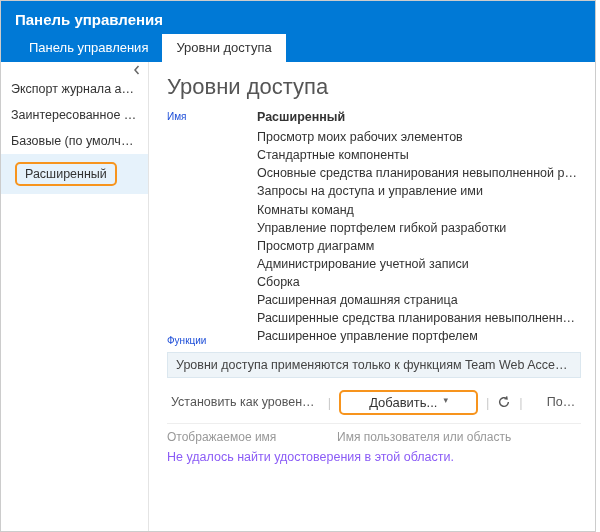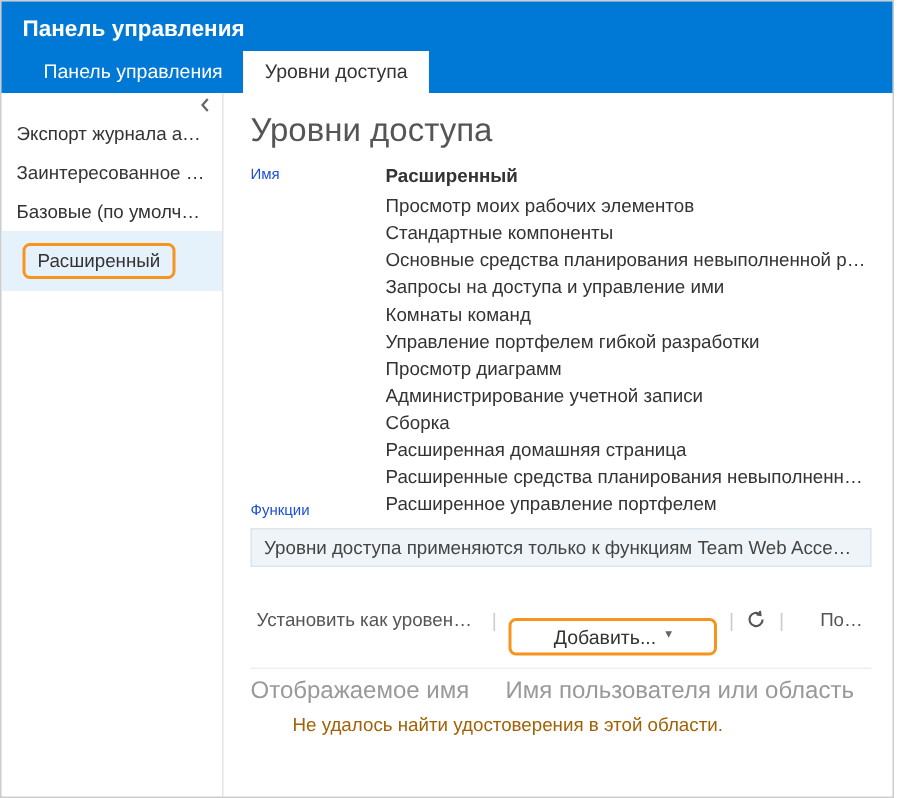--- a/index.html
+++ b/index.html
@@ -160,47 +160,45 @@
     padding: 0 8px;
   }
   .tool-add {
     display: flex;
     align-items: flex-start;
     border: 2px solid #f7941d;
     border-radius: 5px;
     padding: 3px 28px;
     cursor: pointer;
     gap: 6px;
-    margin-top: 22px;
   }
   .tool-add .caret {
     font-size: 9px;
     color: #666;
   }
   .refresh-icon {
     width: 16px; height: 16px;
     display: inline-flex;
     align-items: center;
     justify-content: center;
     cursor: pointer;
   }
   .table-head {
     display: flex;
     color: #999;
-    font-size: 16px;
+    font-size: 12px;
     border-top: 1px solid #eee;
     padding-top: 6px;
   }
   .th1 { width: 170px; }
   .th2 { flex: 1; }
   .empty-msg {
-    color: #a16207;
+    color: #8b5cf6;
     font-size: 12.5px;
     padding-top: 6px;
-    margin-left: 28px;
   }
 </style>
 </head>
 <body>
 
 <div class="root">
 
   <div class="header-band">
     <div class="header-title">Панель управления</div>
     <div class="tabs">

